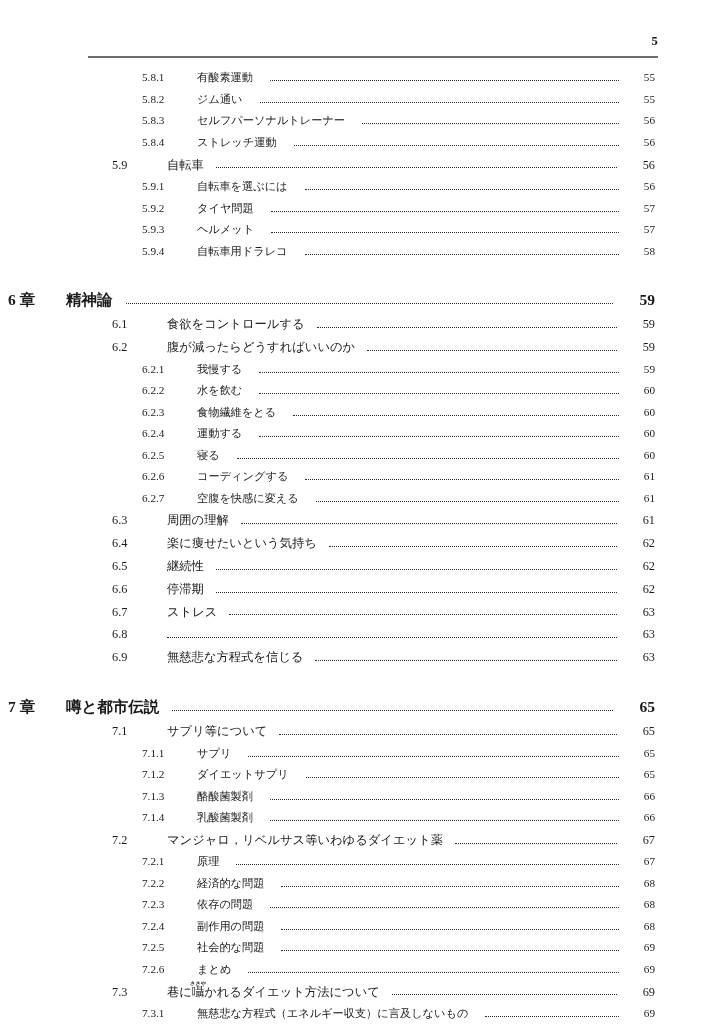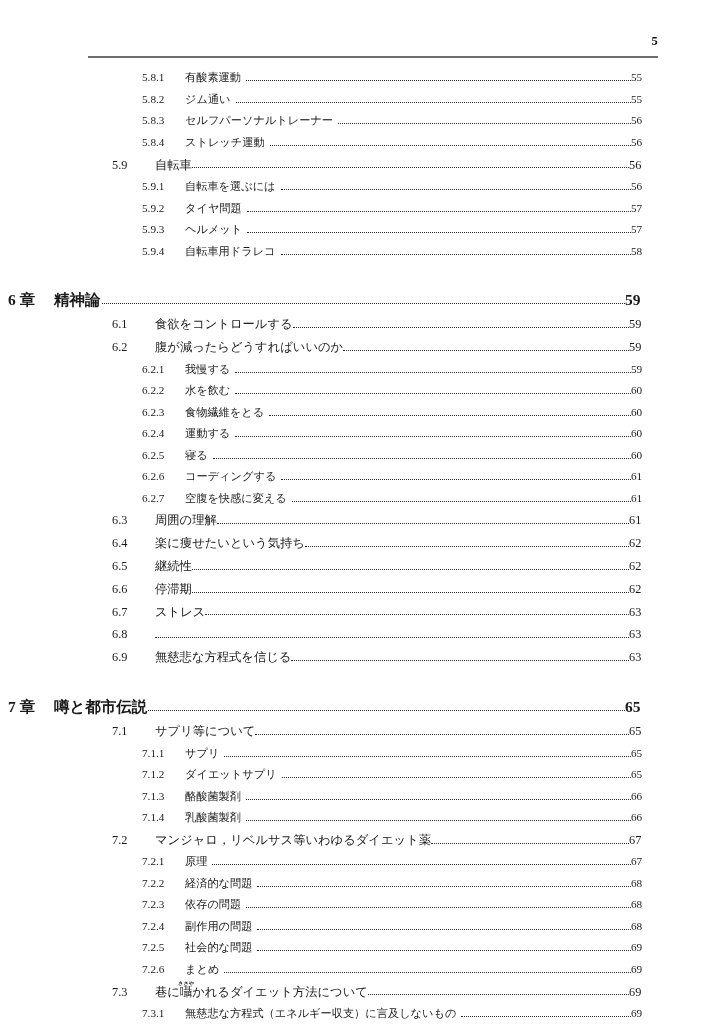--- a/index.html
+++ b/index.html
@@ -61,20 +61,21 @@
     width: 725px;
   }
 
   .toc-entry {
     display: flex;
     align-items: flex-end;
     width: 100%;
     box-sizing: border-box;
     padding-right: 70px;
     line-height: 1.0;
+    gap: 12px;
   }
 
   .num {
     flex: 0 0 auto;
     white-space: nowrap;
     font-variant-numeric: lining-nums;
   }
   .title {
     flex: 0 0 auto;
     white-space: nowrap;
@@ -89,20 +90,21 @@
   .leader::before {
     content: "";
     position: absolute;
     left: 0;
     right: 0;
     bottom: 0.22em;
     border-bottom: 1.4px dotted #2a2a2a;
   }
   .pageno {
     flex: 0 0 auto;
+    text-align: right;
     white-space: nowrap;
     font-variant-numeric: lining-nums;
   }
 
   
   .lvl-chapter {
     font-size: 15.5px;
     font-weight: bold;
     height: 31px;
     padding-left: 88px;

